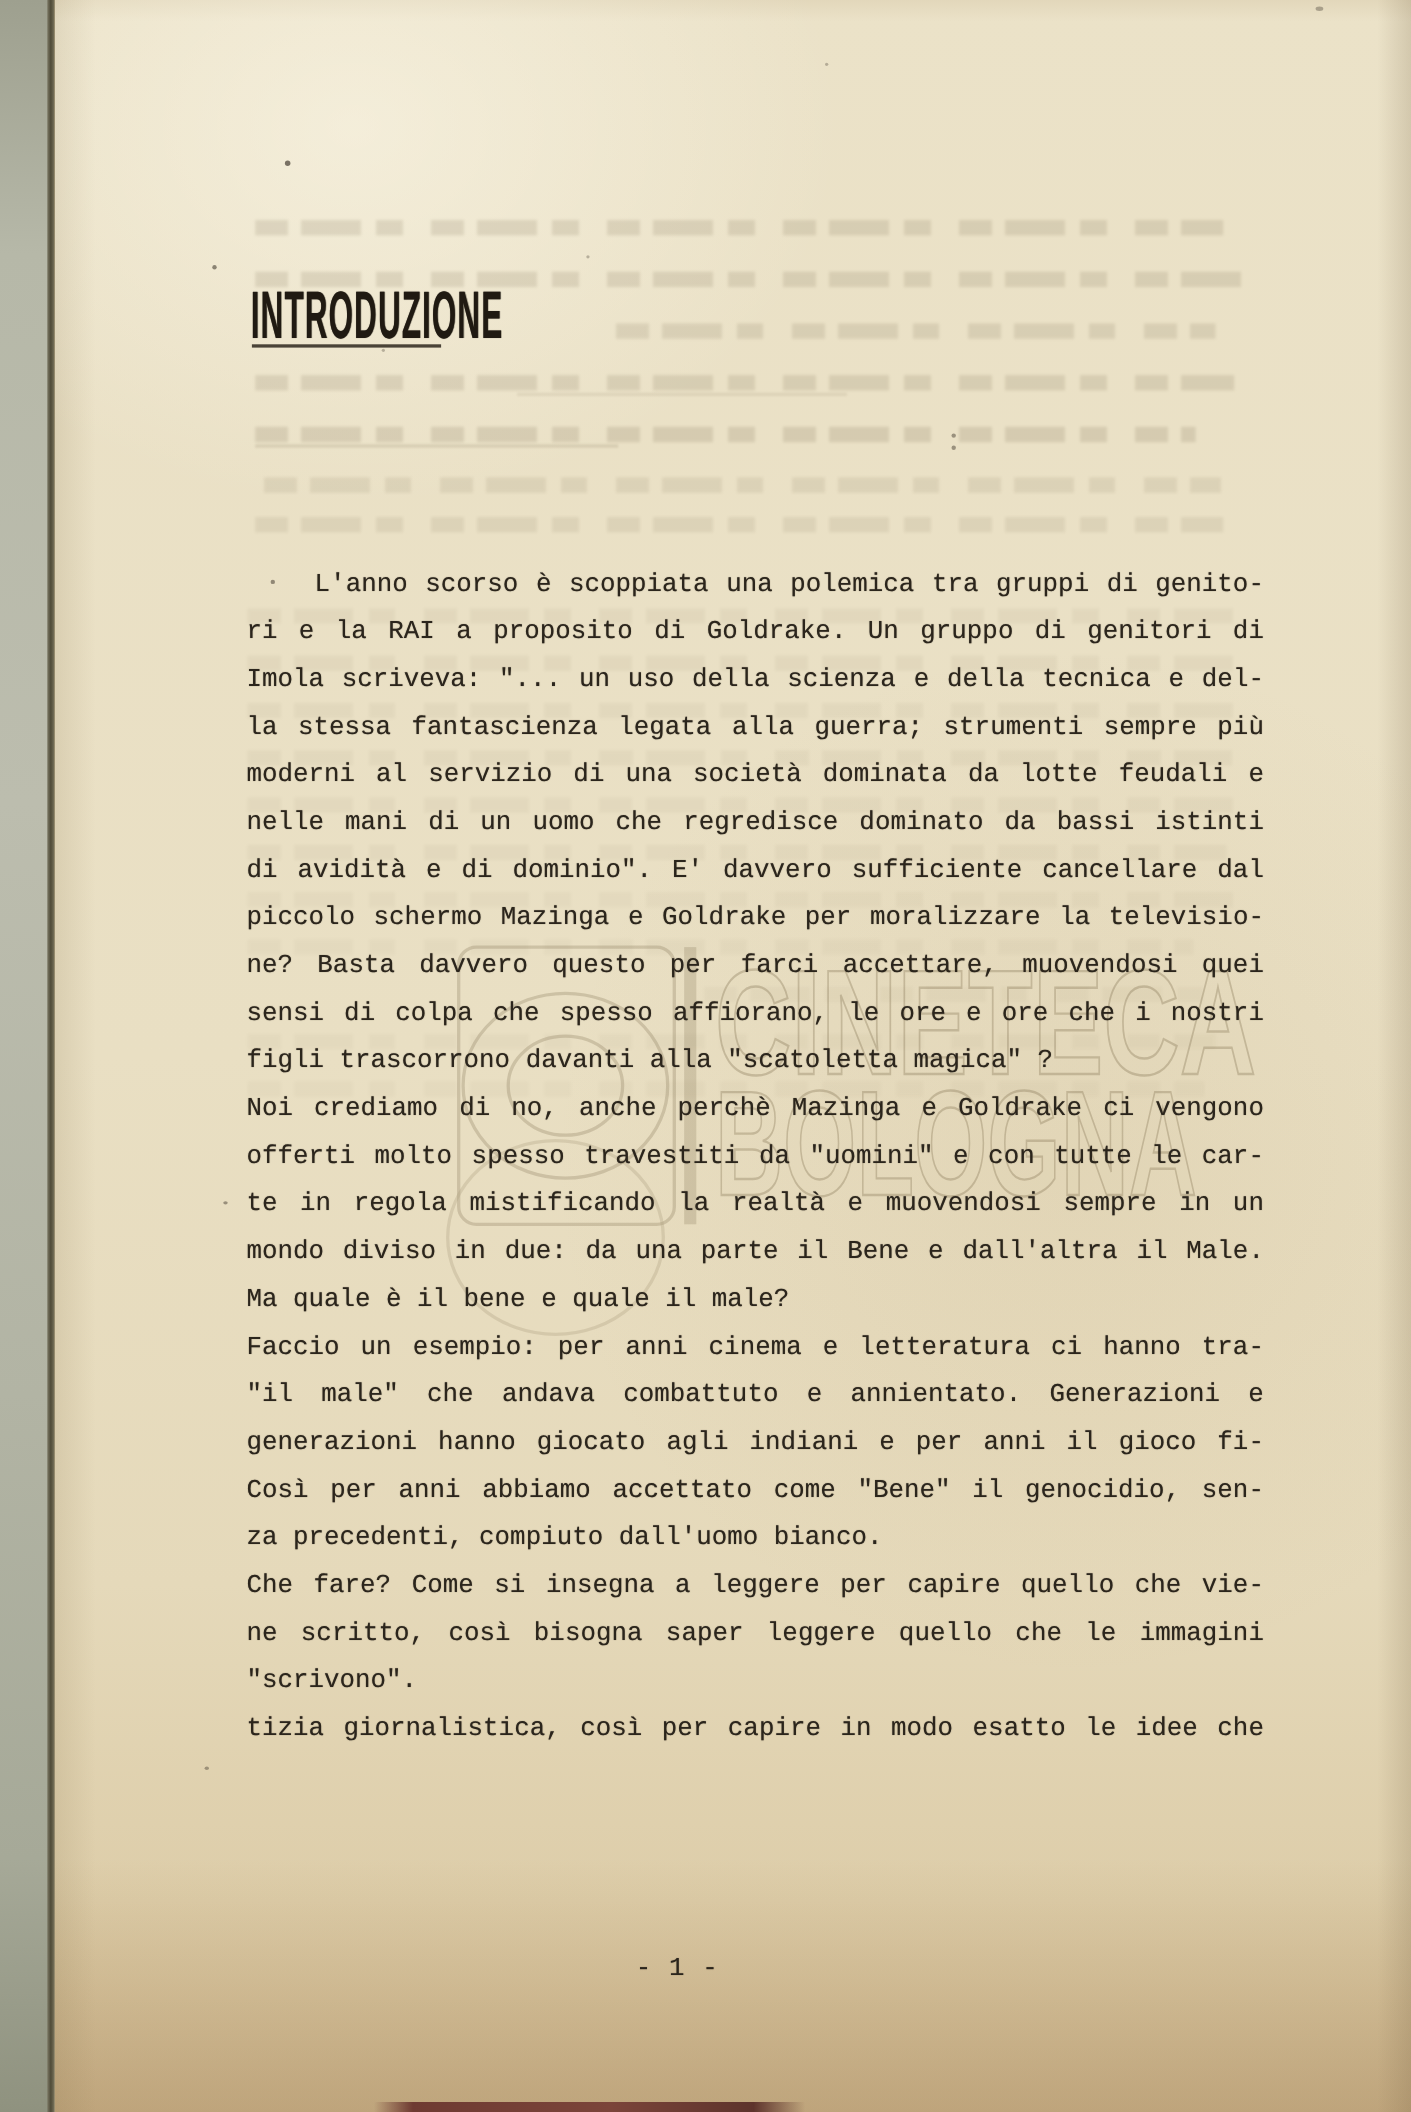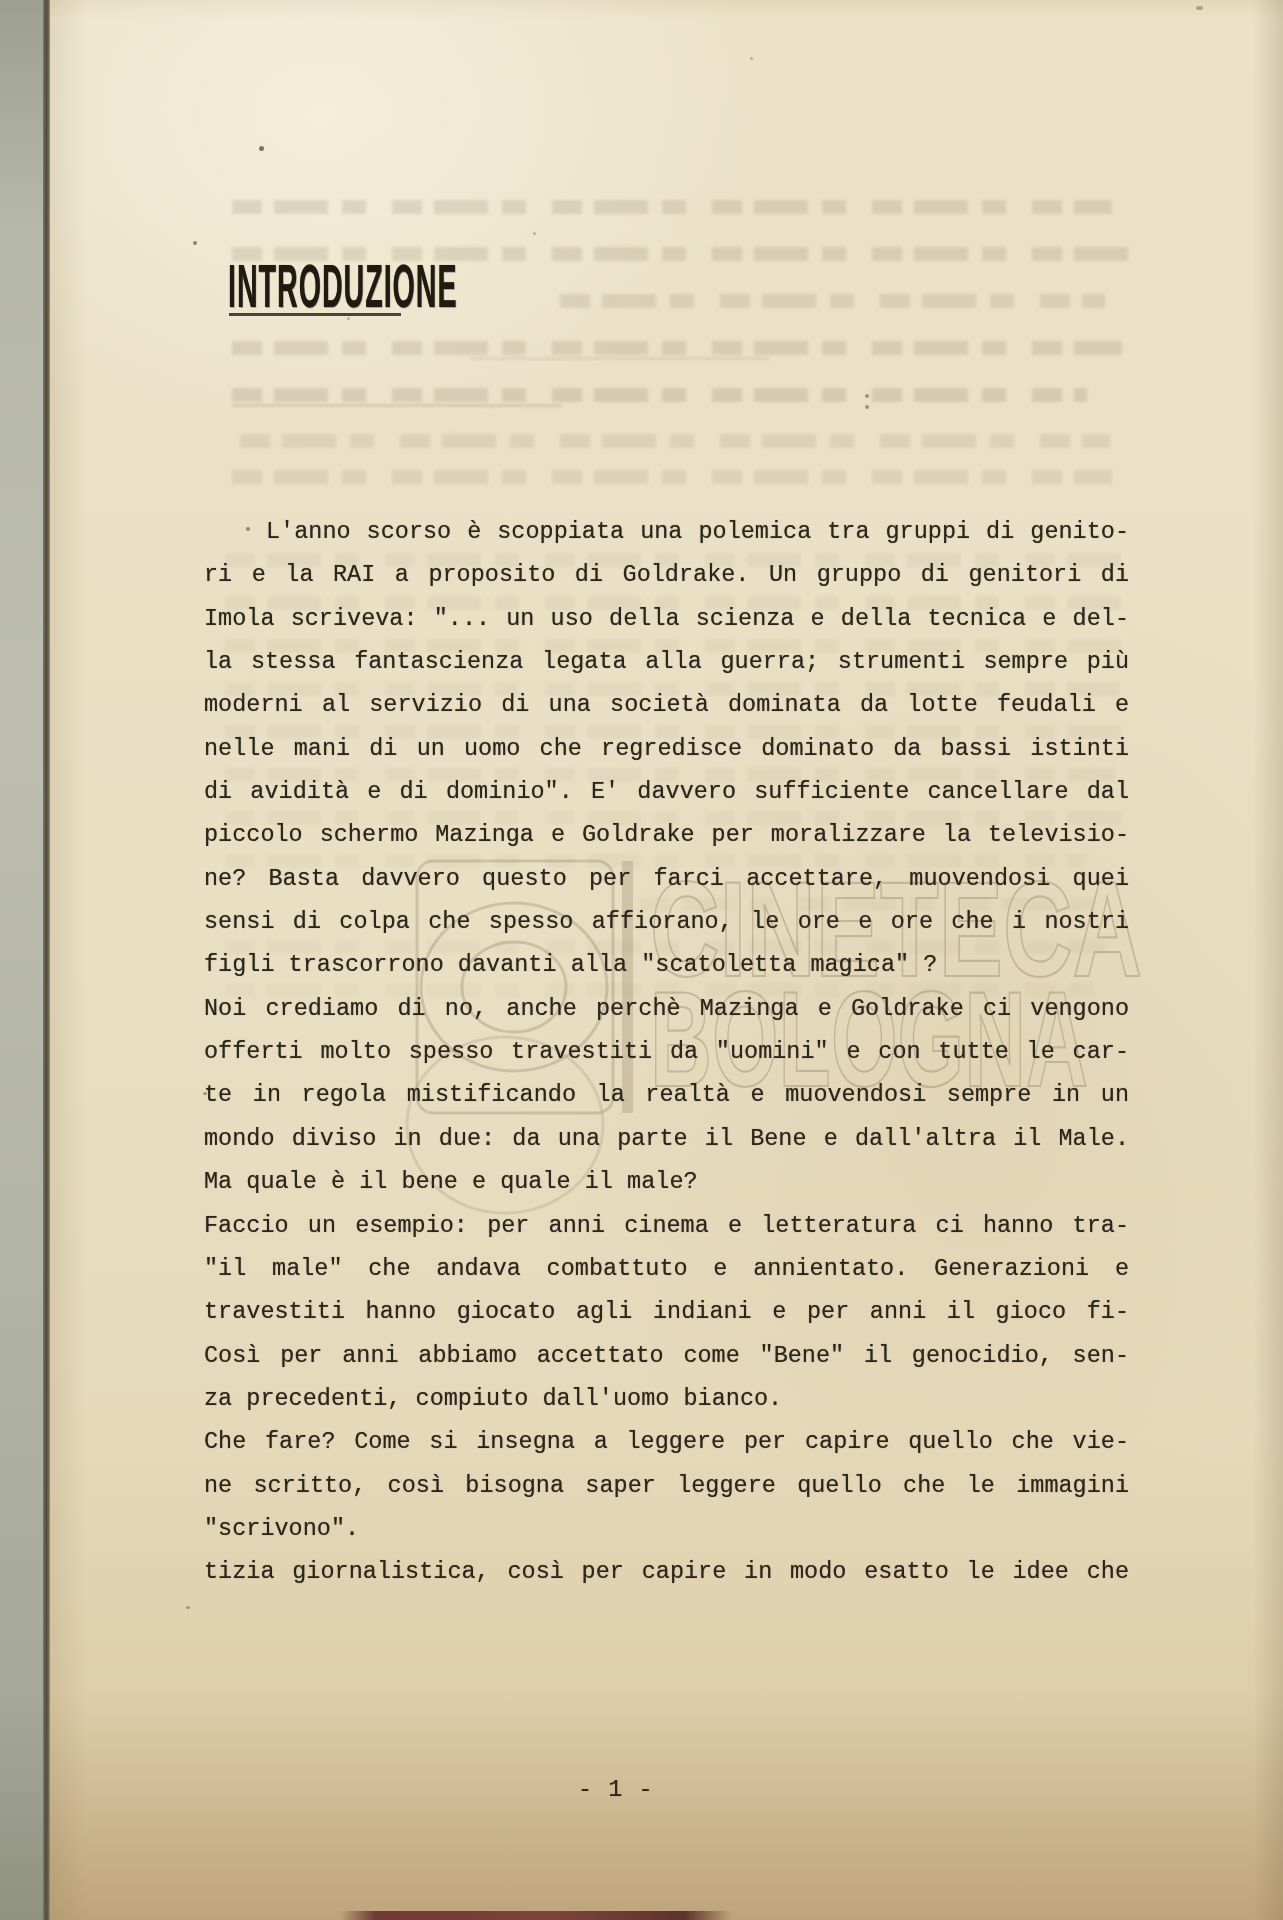--- a/index.html
+++ b/index.html
@@ -32,21 +32,21 @@
   .wm .bar{fill:rgba(118,102,70,0.40);stroke:none;}
   
   .title{position:absolute;left:228px;top:256px;margin:0;white-space:nowrap;
     font-family:"Liberation Sans","DejaVu Sans",sans-serif;font-weight:bold;
     font-size:61px;line-height:1;letter-spacing:2px;color:#201a12;
     transform:scaleX(0.47);transform-origin:0 0;
     text-shadow:0 0 1px rgba(25,20,12,.65),1.5px .5px 0 rgba(25,20,12,.28);}
   .title-underline{position:absolute;left:229px;top:313px;width:172px;height:3px;
     background:rgba(32,26,18,.8);filter:blur(0.4px);}
   
-  .text-block{position:absolute;left:204px;top:510px;width:925px;color:#2b251c;
+  .text-block{position:absolute;left:224px;top:510px;width:925px;color:#2b251c;
     font-size:23.5px;text-shadow:0 0 1px rgba(43,37,28,.55);}
   .line{height:43.35px;line-height:43.35px;white-space:normal;overflow:visible;}
   .line.j{text-align:justify;text-align-last:justify;}
   .line.ind{padding-left:62px;}
   .page-number{position:absolute;left:578px;top:1776px;color:#2b251c;
     font-size:23.5px;letter-spacing:1px;text-shadow:0 0 1px rgba(43,37,28,.5);}
   .bottom-bar{position:absolute;left:340px;top:1911px;width:392px;height:9px;border-radius:2px;
     filter:blur(0.5px);
     background:linear-gradient(90deg,rgba(90,45,38,0) 0%,#6e3a32 9%,#7b443a 55%,#5d332c 88%,rgba(90,45,38,0) 100%);}
 </style>
@@ -106,21 +106,21 @@
       <div class="line j">ne?  Basta davvero questo per farci accettare, muovendosi quei</div>
       <div class="line j">sensi di colpa che spesso affiorano, le ore e ore che i nostri</div>
       <div class="line">figli trascorrono davanti alla "scatoletta magica" ?</div>
       <div class="line j">Noi crediamo di no, anche perchè Mazinga e Goldrake ci vengono</div>
       <div class="line j">offerti molto spesso travestiti da "uomini" e con tutte le car-</div>
       <div class="line j">te in regola mistificando la realtà e muovendosi sempre in un</div>
       <div class="line j">mondo diviso in due: da una parte il Bene e dall'altra il Male.</div>
       <div class="line">Ma quale è il bene e quale il male?</div>
       <div class="line j">Faccio un esempio: per anni cinema e letteratura ci hanno tra-</div>
       <div class="line j">"il male" che andava combattuto e annientato. Generazioni e</div>
-      <div class="line j">travestiti hanno giocato agli indiani e per anni il gioco fi-</div>
+      <div class="line j">generazioni hanno giocato agli indiani e per anni il gioco fi-</div>
       <div class="line j">Così per anni abbiamo accettato come "Bene" il genocidio, sen-</div>
       <div class="line">za precedenti, compiuto dall'uomo bianco.</div>
       <div class="line j">Che fare?  Come si insegna a leggere per capire quello che vie-</div>
       <div class="line j">ne scritto, così bisogna saper leggere quello che le immagini</div>
       <div class="line">"scrivono".</div>
       <div class="line j">tizia giornalistica, così per capire in modo esatto le idee che</div>
     </div>
 
   <div class="page-number">- 1 -</div>
 

